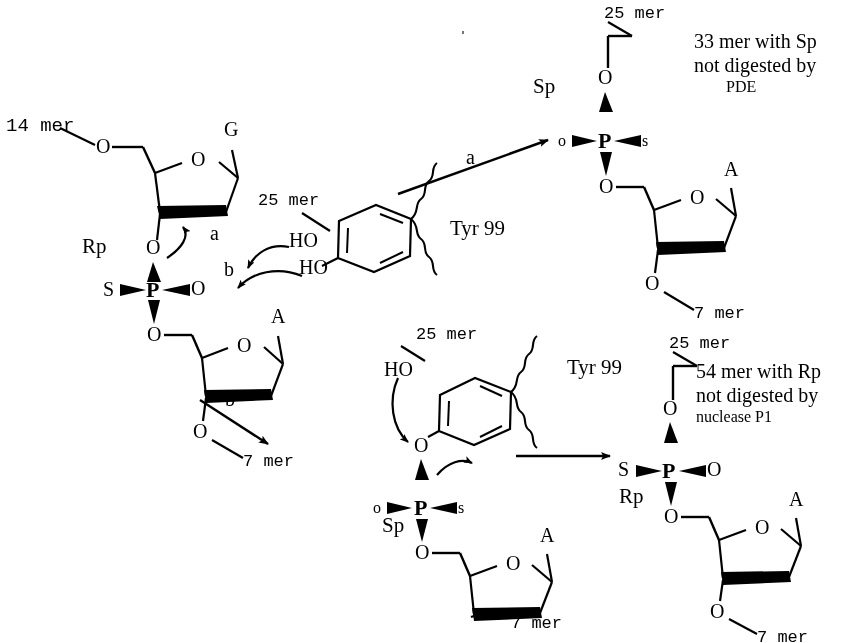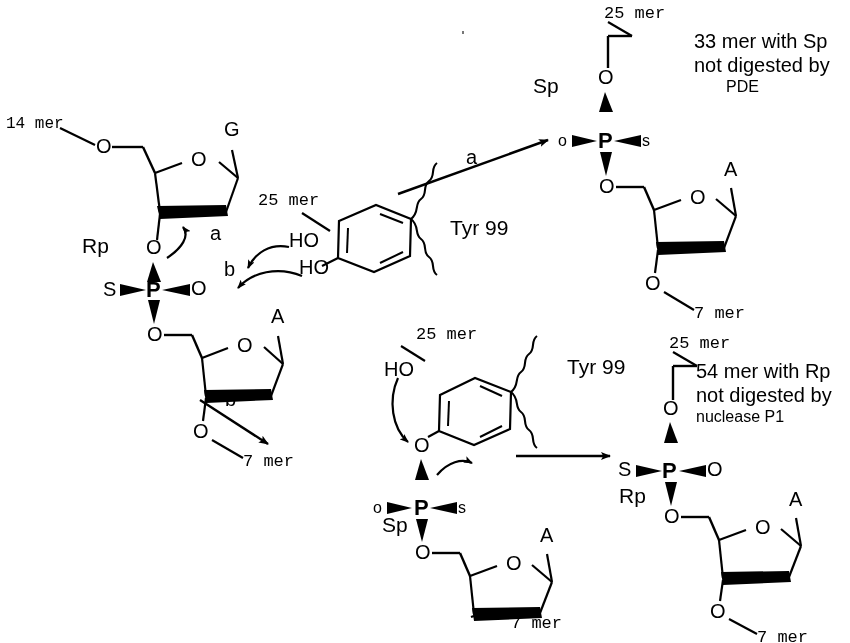--- a/index.html
+++ b/index.html
@@ -1,21 +1,21 @@
 <!DOCTYPE html>
 <html><head>
 <meta charset="utf-8">
 <style>
   html,body{margin:0;padding:0;background:#fff;}
   body{width:850px;height:643px;overflow:hidden;
        font-family:"Liberation Serif", serif; color:#000;}
   #stage{position:relative;width:850px;height:643px;background:#fff;}
   #stage svg{position:absolute;left:0;top:0;}
   .lbl{position:absolute;white-space:pre;line-height:1.18;}
-  .serif{font-family:Liberation Sans, sans-serif;}
+  .serif{font-family:Liberation Serif, serif;}
   .sans{font-family:Liberation Mono, monospace;}
 </style>
 </head>
 <body>
 
 <div id="stage">
 
   <svg width="850" height="643" viewBox="0 0 850 643">
     <defs>
       <marker id="arrowHead" markerWidth="10" markerHeight="8" refX="9" refY="4" orient="auto" markerUnits="userSpaceOnUse">
@@ -184,21 +184,21 @@
       <path d="M721,572 L789,571 L791,582 L723,585 Z" fill="#000" stroke="none"></path>
       <path d="M719,540 L723,578" stroke-width="2.2"></path>
       <path d="M801,546 L796,518" stroke-width="2.2"></path>
       <line x1="723" y1="580" x2="720" y2="601" stroke-width="2.2"></line>
       <line x1="729" y1="619" x2="757" y2="634" stroke-width="2.2"></line>
     </g>
 
     <rect x="462" y="31" width="2" height="3" fill="#777"></rect>
   </svg>
 
-  <div class="lbl sans" style="left:6px;top:115px;font-size:16px;">14 mer</div>
+  <div class="lbl sans" style="left:6px;top:115px;font-size:19px;">14 mer</div>
   <div class="lbl serif" style="left:96px;top:135px;font-size:20px;">O</div>
   <div class="lbl serif" style="left:191px;top:148px;font-size:20px;">O</div>
   <div class="lbl serif" style="left:224px;top:118px;font-size:20px;">G</div>
   <div class="lbl serif" style="left:146px;top:236px;font-size:20px;">O</div>
   <div class="lbl serif" style="left:82px;top:234px;font-size:21px;">Rp</div>
   <div class="lbl serif" style="left:146px;top:277px;font-size:22px;font-weight:bold;">P</div>
   <div class="lbl serif" style="left:103px;top:278px;font-size:20px;">S</div>
   <div class="lbl serif" style="left:191px;top:277px;font-size:20px;">O</div>
   <div class="lbl serif" style="left:147px;top:323px;font-size:20px;">O</div>
   <div class="lbl serif" style="left:237px;top:334px;font-size:20px;">O</div>

